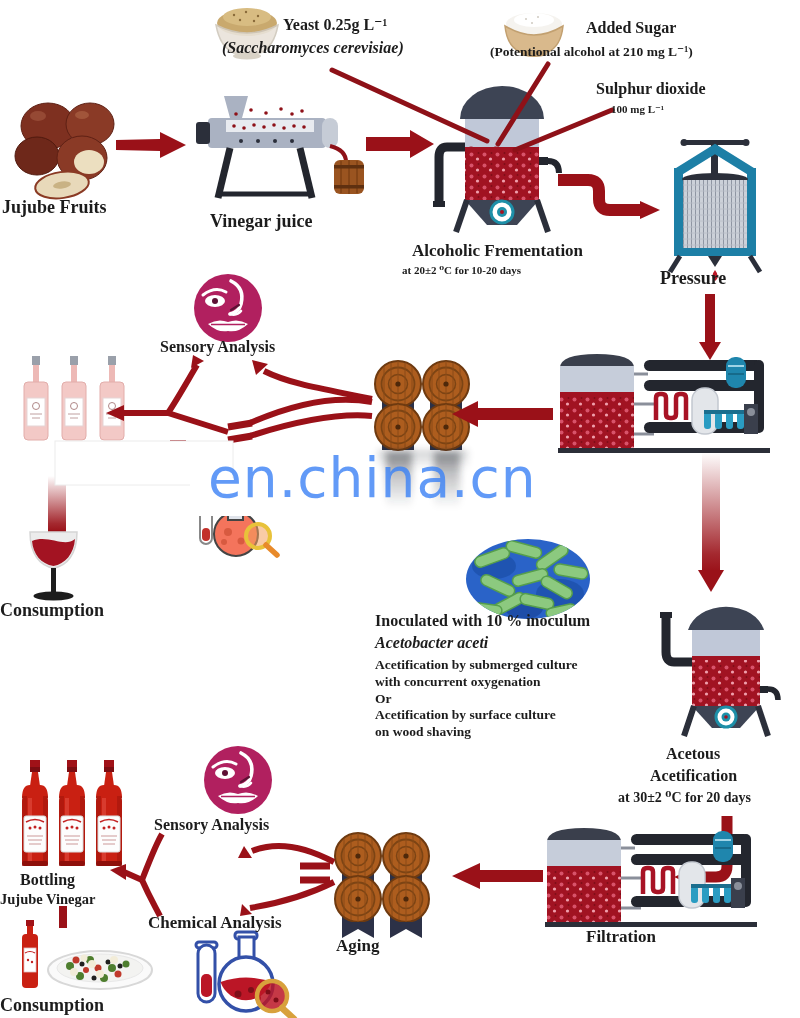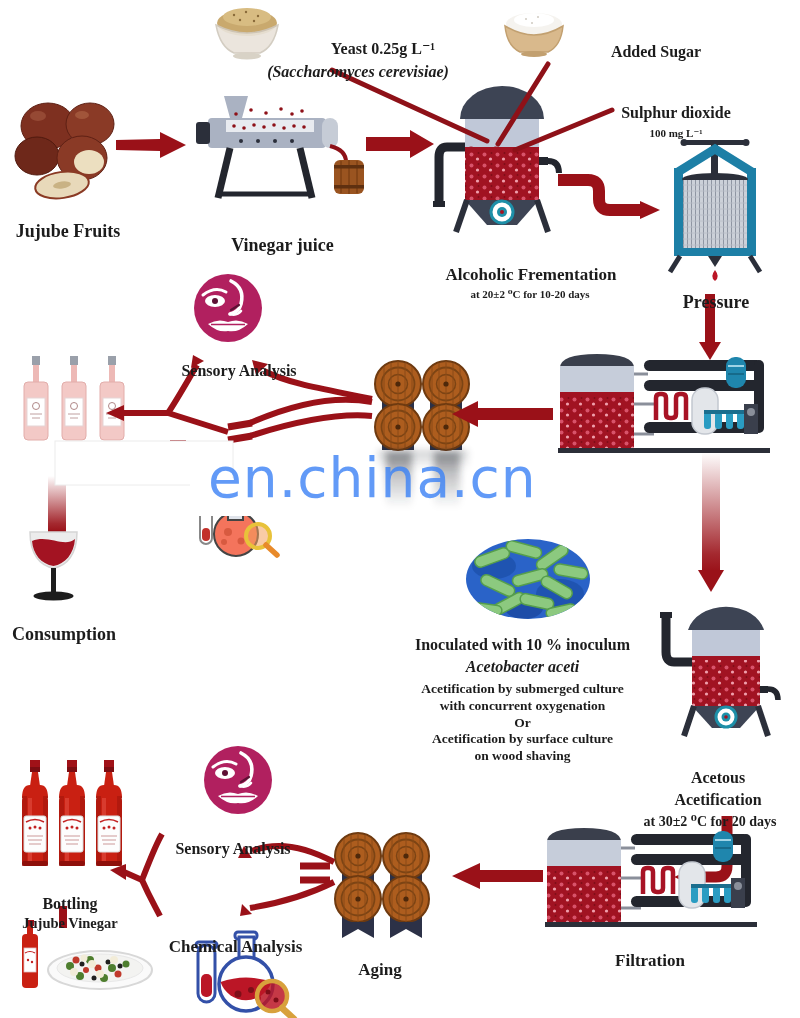--- a/index.html
+++ b/index.html
@@ -1,20 +1,20 @@
 <!DOCTYPE html>
 <html><head>
 <meta charset="utf-8">
 <style>
   html,body{margin:0;padding:0;background:#ffffff;}
   #canvas{position:relative;width:800px;height:1018px;background:#ffffff;overflow:hidden;
           font-family:"Liberation Serif","DejaVu Serif",serif;}
   svg.layer{position:absolute;left:0;top:0;}
-  .lbl{position:absolute;font-weight:bold;color:#1c1c1c;text-align:center;line-height:1.12;
-       white-space:nowrap;z-index:30;margin-top:24px;}
+  .lbl{position:absolute;font-weight:bold;color:#1c1c1c;line-height:1.12;
+       white-space:nowrap;z-index:30;}
   .it{font-style:italic;}
   .s18{font-size:18px;} .s17{font-size:17px;} .s16{font-size:16px;} .s15{font-size:11px;}
   .s145{font-size:14.5px;} .s14{font-size:14px;} .s135{font-size:13.5px;}
   #wm{position:absolute;left:208px;top:446px;z-index:20;font-family:"DejaVu Sans","Liberation Sans",sans-serif;
       font-size:55px;color:#3b82f6;opacity:.8;letter-spacing:1px;font-weight:normal;}
 </style>
 </head>
 <body>
 
 <div id="canvas">
@@ -512,20 +512,21 @@
         <circle cx="78" cy="68" r="2.5" fill="#7e0e18"></circle>
 </g>
 
 </svg>
 
 <div id="wm">en.china.cn</div>
 
 <div class="lbl s16" style="left:283px;top:16px;width:200px;">Yeast 0.25g L⁻¹</div>
 <div class="lbl s16 it" style="left:222px;top:39px;width:272px;">(Saccharomyces cerevisiae)</div>
 <div class="lbl s16" style="left:586px;top:19px;width:140px;">Added Sugar</div>
+<div class="lbl s135" style="left:490px;top:44px;width:308px;">(Potentional alcohol at 210 mg L⁻¹)</div>
 <div class="lbl s16" style="left:596px;top:80px;width:160px;">Sulphur dioxide</div>
 <div class="lbl s15" style="left:611px;top:103px;width:130px;">100 mg L⁻¹</div>
 <div class="lbl s18" style="left:2px;top:197px;width:132px;">Jujube Fruits</div>
 <div class="lbl s18" style="left:210px;top:211px;width:145px;">Vinegar juice</div>
 <div class="lbl s17" style="left:412px;top:241px;width:238px;">Alcoholic Frementation</div>
 <div class="lbl s15" style="left:402px;top:264px;width:256px;">at 20±2 ⁰C for 10-20 days</div>
 <div class="lbl s18" style="left:660px;top:268px;width:112px;">Pressure</div>
 <div class="lbl s16" style="left:160px;top:338px;width:158px;">Sensory Analysis</div>
 <div class="lbl s18" style="left:0px;top:600px;width:128px;">Consumption</div>
 <div class="lbl s16" style="left:375px;top:612px;width:295px;">Inoculated with 10 % inoculum</div>

